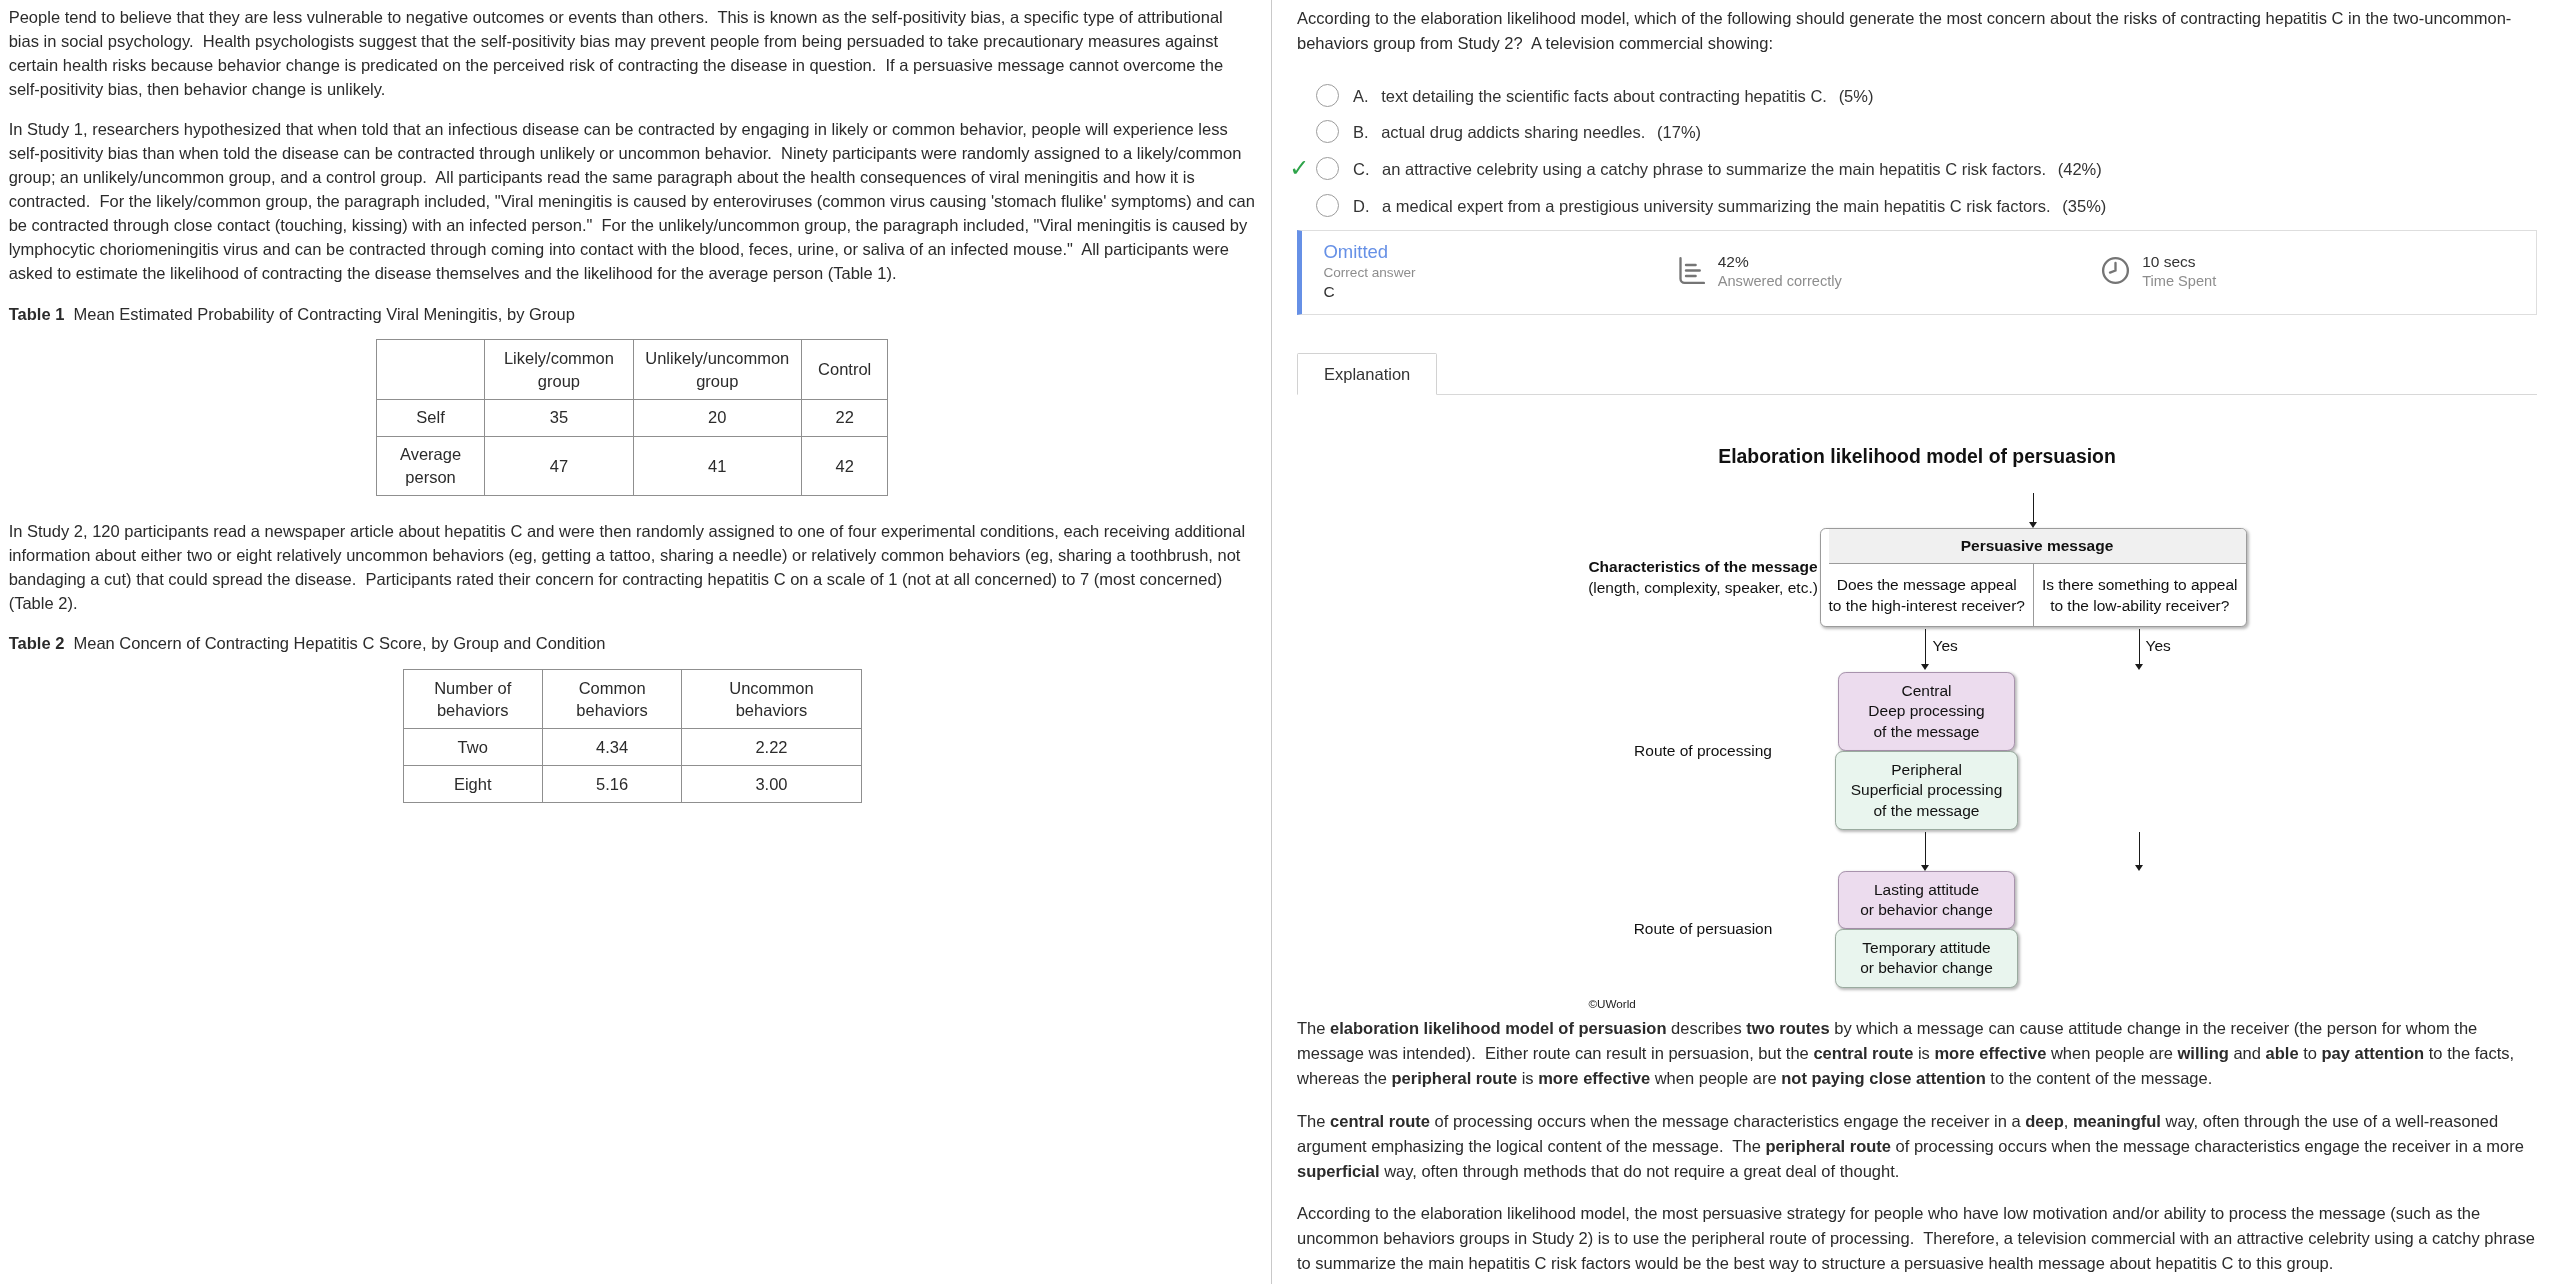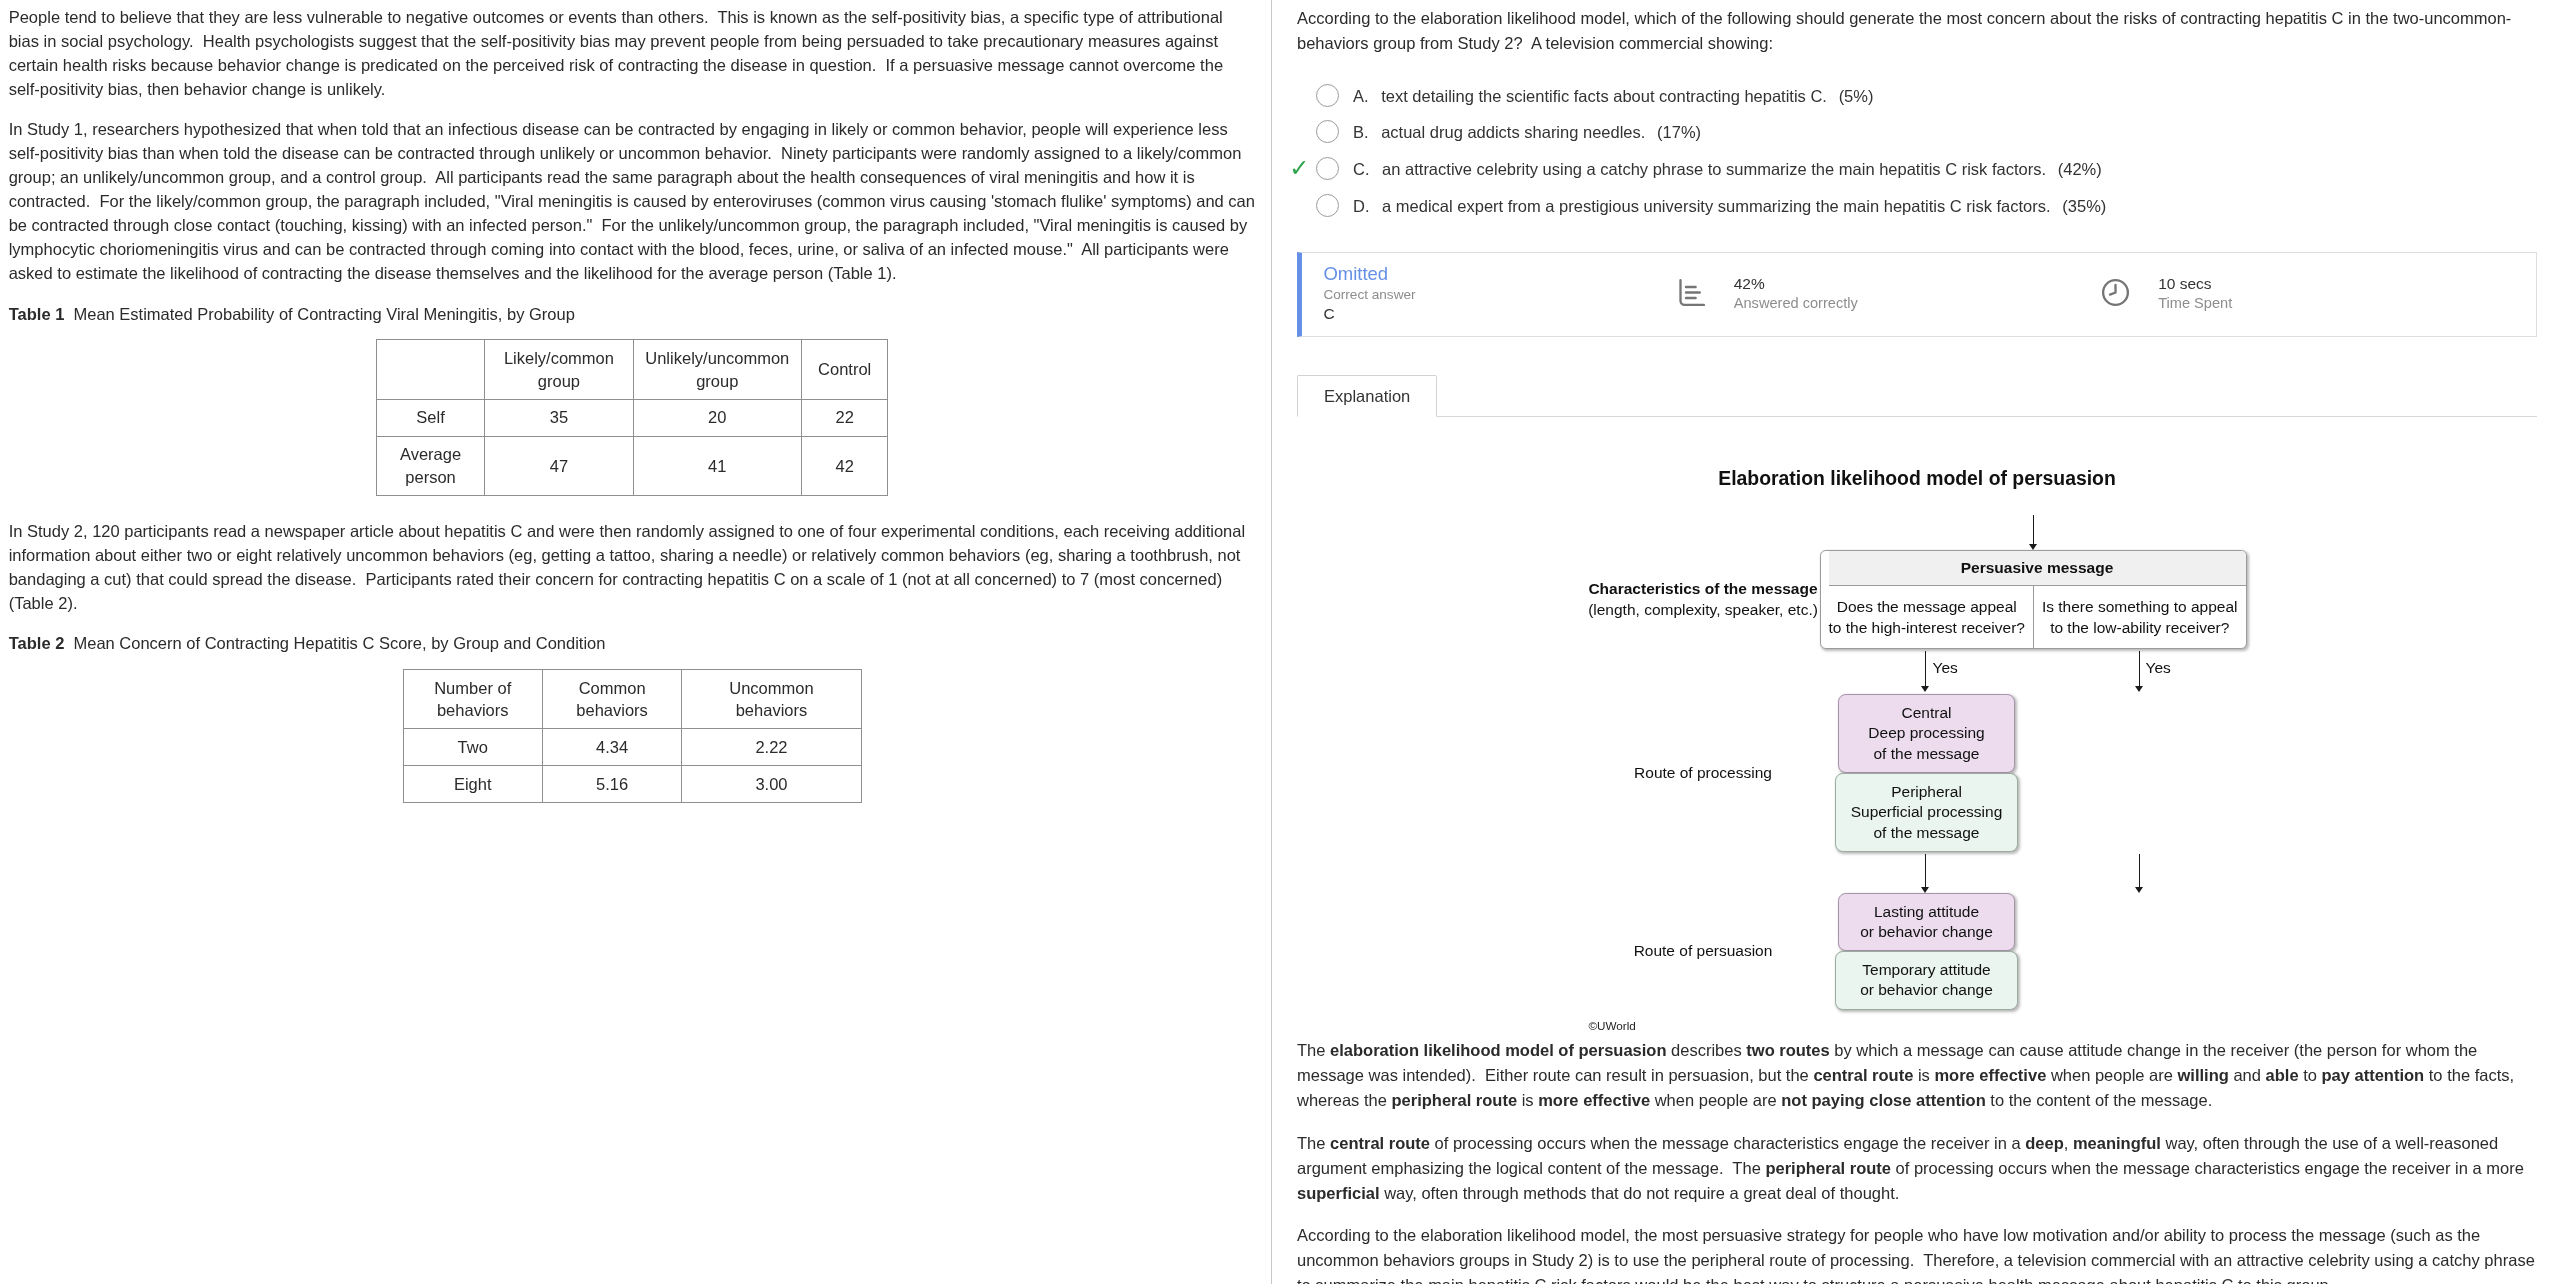--- a/index.html
+++ b/index.html
@@ -34,28 +34,28 @@
     border-radius:50%;background:#fff;box-sizing:border-box;
   }
   .check{
     position:absolute;left:-7.8px;top:-1.9px;color:#2ea44a;font-size:24px;font-weight:bold;
   }
   .c-letter{margin-right:12.6px;color:#333;}
   .c-text{color:#333;}
   .c-pct{margin-left:11.7px;color:#333;}
   
   .result-bar{
-    margin-top:32px;border:1px solid #dedede;border-left:5.8px solid #6690e6;
+    margin-top:10px;border:1px solid #dedede;border-left:5.8px solid #6690e6;
     display:flex;align-items:stretch;padding:8.7px 0 11.7px 21.4px;box-sizing:border-box;min-height:72px;
   }
   .rb-left{width:29%;}
   .rb-status{color:#6690e6;font-size:18.5px;line-height:23px;}
   .rb-sub{color:#8d8d8d;font-size:13.6px;line-height:19.4px;}
   .rb-ans{color:#333;font-size:15.5px;line-height:20.4px;}
-  .rb-stat{width:35%;display:flex;align-items:center;gap:16px;}
+  .rb-stat{width:35%;display:flex;align-items:center;}
   .rb-stat:last-child{width:auto;}
   .rb-icon{margin-right:9.7px;flex:0 0 auto;}
   .rb-val{color:#333;font-size:15.5px;line-height:21.4px;}
   .rb-lab{color:#8d8d8d;font-size:14.6px;line-height:19.4px;}
   
   .tab-row{margin-top:37px;border-bottom:1px solid #d8d8d8;padding-left:0;}
   .tab{
     display:inline-block;position:relative;top:1px;background:#fff;
     border:1px solid #d2d2d2;border-bottom:1px solid #fff;border-radius:1.9px 1.9px 0 0;
     padding:10.7px 26px;font-size:16.5px;color:#333;cursor:pointer;

